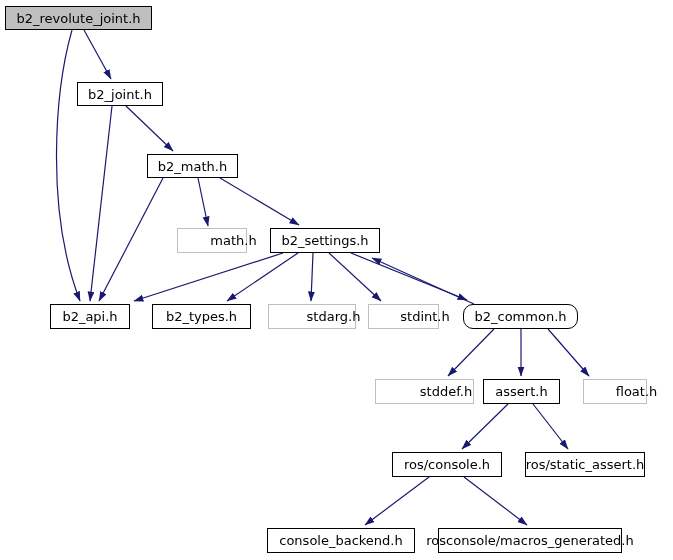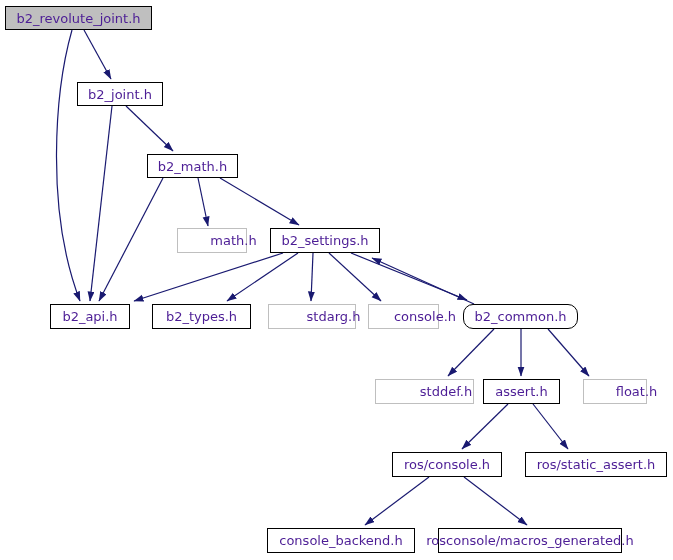--- a/index.html
+++ b/index.html
@@ -20,21 +20,21 @@
     left: 0;
     top: 0;
     z-index: 1;
   }
   .node {
     position: absolute;
     z-index: 2;
     box-sizing: border-box;
     background: #ffffff;
     border: 1.5px solid #000000;
-    color: #4c1d95;
+    color: #000000;
     font-size: 13px;
     text-align: center;
     display: flex;
     align-items: center;
     justify-content: center;
     white-space: nowrap;
     cursor: pointer;
   }
   .node.external {
     border: 1.2px solid #bfbfbf;
@@ -91,31 +91,31 @@
   <div class="node external" style="left:177px; top:228px; width:70px; height:25px;">math.h</div>
 
   <div class="node" style="left:270px; top:228px; width:110px; height:25px;">b2_settings.h</div>
 
   <div class="node" style="left:50px; top:304px; width:80px; height:25px;">b2_api.h</div>
 
   <div class="node" style="left:152px; top:304px; width:99px; height:25px;">b2_types.h</div>
 
   <div class="node external" style="left:268px; top:304px; width:88px; height:25px;">stdarg.h</div>
 
-  <div class="node external" style="left:368px; top:304px; width:71px; height:25px;">console.h</div>
+  <div class="node external" style="left:368px; top:304px; width:71px; height:25px;">stdint.h</div>
 
   <div class="node" style="left:463px; top:304px; width:115px; height:25px;border-radius:10px;">b2_common.h</div>
 
   <div class="node external" style="left:375px; top:379px; width:99px; height:25px;">stddef.h</div>
 
   <div class="node" style="left:483px; top:379px; width:77px; height:25px;">assert.h</div>
 
   <div class="node external" style="left:583px; top:379px; width:64px; height:25px;">float.h</div>
 
   <div class="node" style="left:392px; top:452px; width:110px; height:25px;text-align:center;">ros/console.h</div>
 
-  <div class="node" style="left:525px; top:452px; width:142px; height:25px;">ros/static_assert.h</div>
+  <div class="node" style="left:525px; top:452px; width:120px; height:25px;">ros/static_assert.h</div>
 
   <div class="node" style="left:267px; top:528px; width:148px; height:25px;">console_backend.h</div>
 
   <div class="node" style="left:438px; top:528px; width:184px; height:25px;">rosconsole/macros_generated.h</div>
 
 </div>
 
 </body></html>

